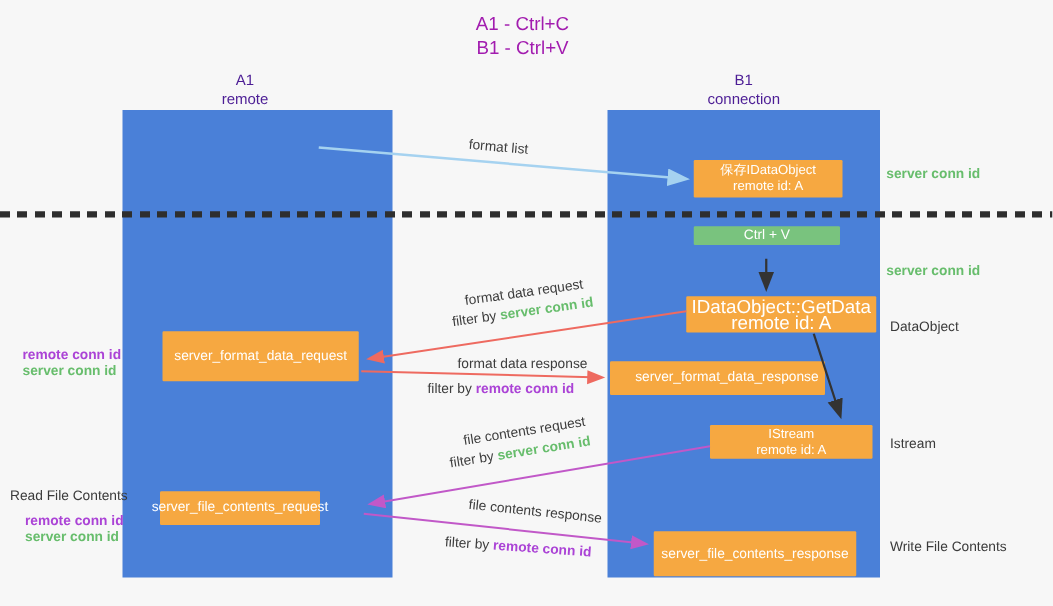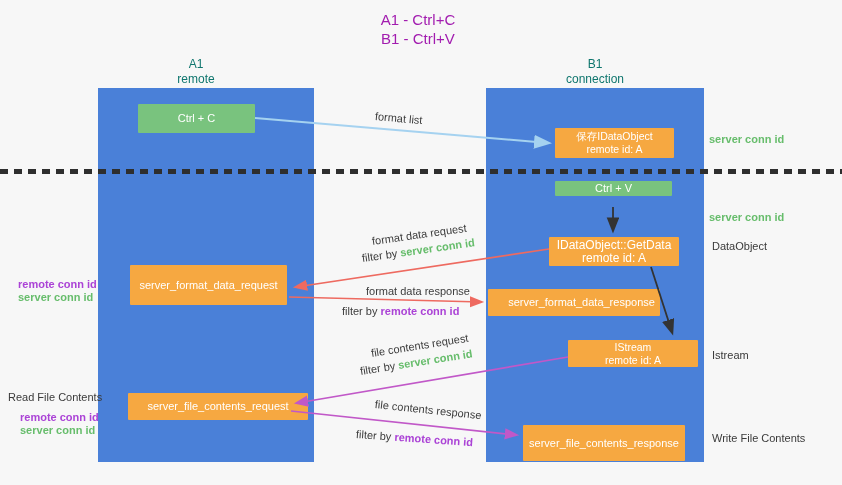--- a/index.html
+++ b/index.html
@@ -14,21 +14,21 @@
     background:#f7f7f7;
     overflow:hidden;
   }
   .abs{position:absolute;}
   .title{
     left:318px;top:10px;width:200px;
     text-align:center;
     font-size:15px;line-height:19px;color:#a21caf;
   }
   .lane-header{
-    text-align:center;font-size:12px;line-height:15px;color:#0f766e;
+    text-align:center;font-size:12px;line-height:15px;color:#4c1d95;
   }
   .lane{
     background:#4a80d8;
   }
   .node{
     display:flex;flex-direction:column;align-items:center;justify-content:center;
     text-align:center;color:#ffffff;font-size:11px;line-height:13px;
     border-radius:1px;
   }
   .node.green{background:#79c37e;}
@@ -70,52 +70,49 @@
   <div class="abs lane-header" style="left:545px;top:57px;width:100px;">
     <div>B1</div>
     <div>connection</div>
   </div>
 
   <div class="abs lane" style="left:98px;top:88px;width:216px;height:374px;"></div>
   <div class="abs lane" style="left:486px;top:88px;width:218px;height:374px;"></div>
 
   <div class="abs dashed-line"></div>
 
-  <div class="abs node green" style="left:138px;top:104px;width:117px;height:29px;">
-    <span>Ctrl + C</span>
-  </div>
 
   <div class="abs node orange" style="left:555px;top:128px;width:119px;height:30px;font-size:10.5px;">
     <span>保存IDataObject</span>
     <span>remote id: A</span>
   </div>
 
   <div class="abs node green" style="left:555px;top:181px;width:117px;height:15px;">
     <span>Ctrl + V</span>
   </div>
 
-  <div class="abs node orange" style="left:549px;top:237px;width:130px;height:29px;font-size:12px;">
+  <div class="abs node orange" style="left:549px;top:237px;width:152px;height:29px;font-size:15px;">
     <span>IDataObject::GetData</span>
     <span>remote id: A</span>
   </div>
 
   <div class="abs node orange" style="left:130px;top:265px;width:157px;height:40px;">
     <span>server_format_data_request</span>
   </div>
 
   <div class="abs node orange" style="left:488px;top:289px;width:157px;height:27px;padding-left:15px;">
     <span>server_format_data_response</span>
   </div>
 
   <div class="abs node orange" style="left:568px;top:340px;width:130px;height:27px;font-size:10.5px;">
     <span>IStream</span>
     <span>remote id: A</span>
   </div>
 
-  <div class="abs node orange" style="left:128px;top:393px;width:180px;height:27px;">
+  <div class="abs node orange" style="left:128px;top:393px;width:128px;height:27px;">
     <span>server_file_contents_request</span>
   </div>
 
   <div class="abs node orange" style="left:523px;top:425px;width:162px;height:36px;">
     <span>server_file_contents_response</span>
   </div>
 
   <svg class="overlay" width="842" height="485" viewBox="0 0 842 485">
     <defs>
       <marker id="ah-blue" markerWidth="10" markerHeight="8" refX="7" refY="3.5" orient="auto">
@@ -168,17 +165,17 @@
 
   <div class="abs side-label conn-purple" style="left:18px;top:278px;">remote conn id</div>
   <div class="abs side-label conn-green" style="left:18px;top:291px;">server conn id</div>
 
   <div class="abs side-label" style="left:8px;top:391px;">Read File Contents</div>
   <div class="abs side-label conn-purple" style="left:20px;top:411px;">remote conn id</div>
   <div class="abs side-label conn-green" style="left:20px;top:424px;">server conn id</div>
 
   <div class="abs side-label conn-green" style="left:709px;top:133px;">server conn id</div>
   <div class="abs side-label conn-green" style="left:709px;top:211px;">server conn id</div>
-  <div class="abs side-label" style="left:712px;top:240px;">DataObject</div>
+  <div class="abs side-label" style="left:712px;top:256px;">DataObject</div>
   <div class="abs side-label" style="left:712px;top:349px;">Istream</div>
   <div class="abs side-label" style="left:712px;top:432px;">Write File Contents</div>
 
 </div>
 
 </body></html>

